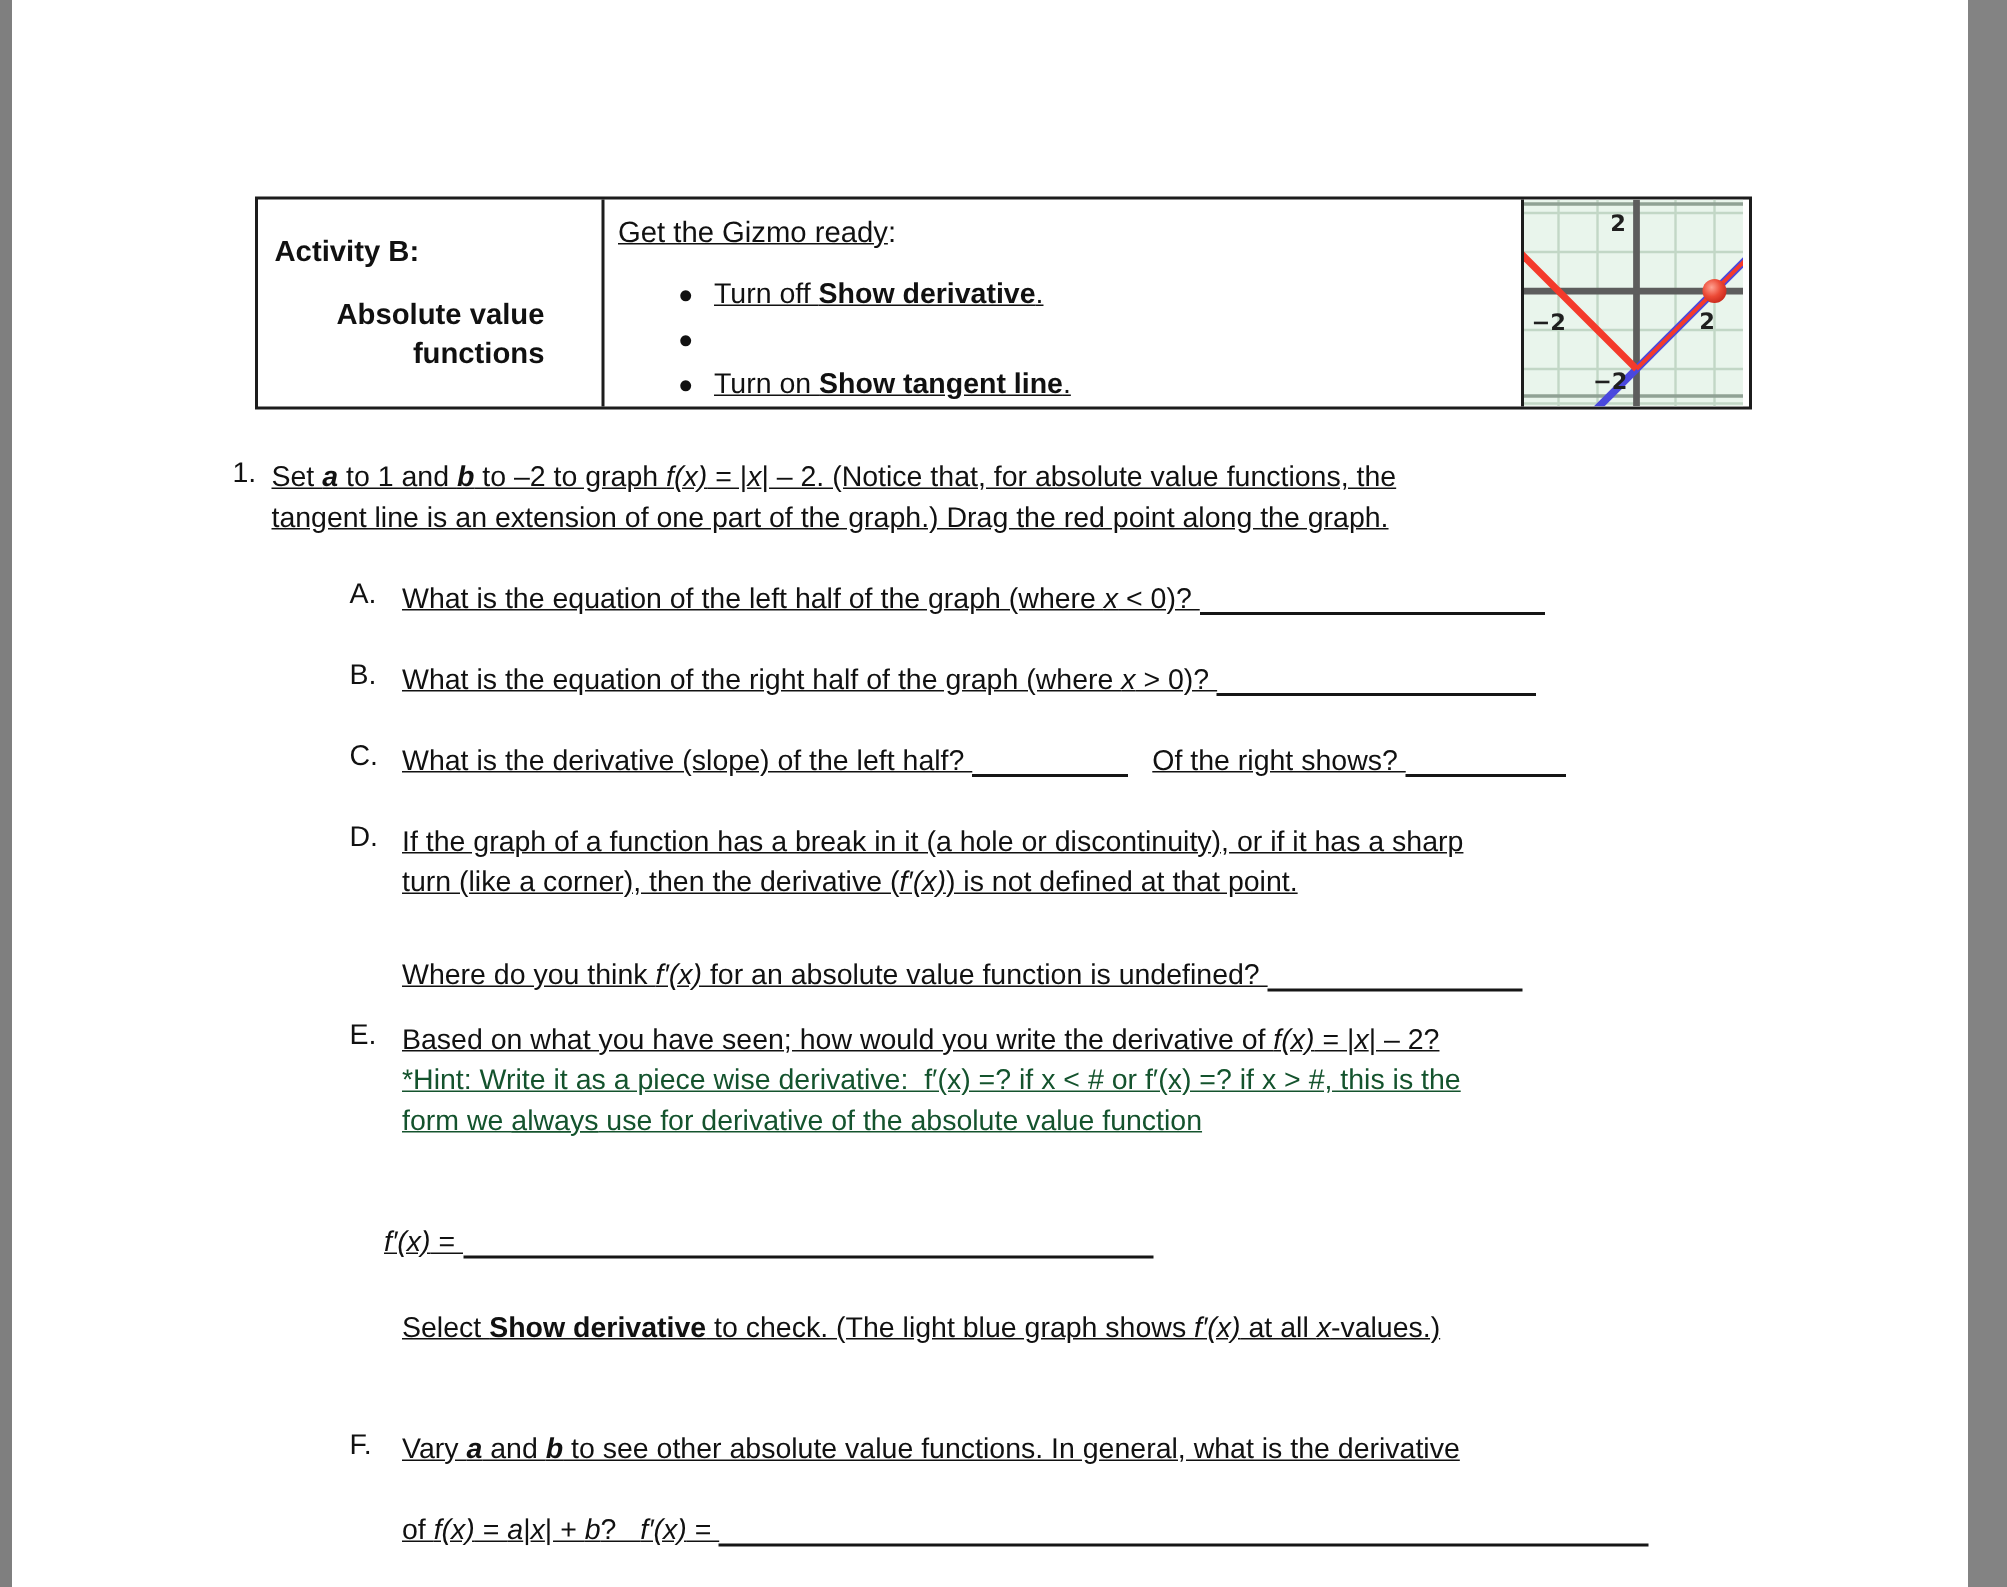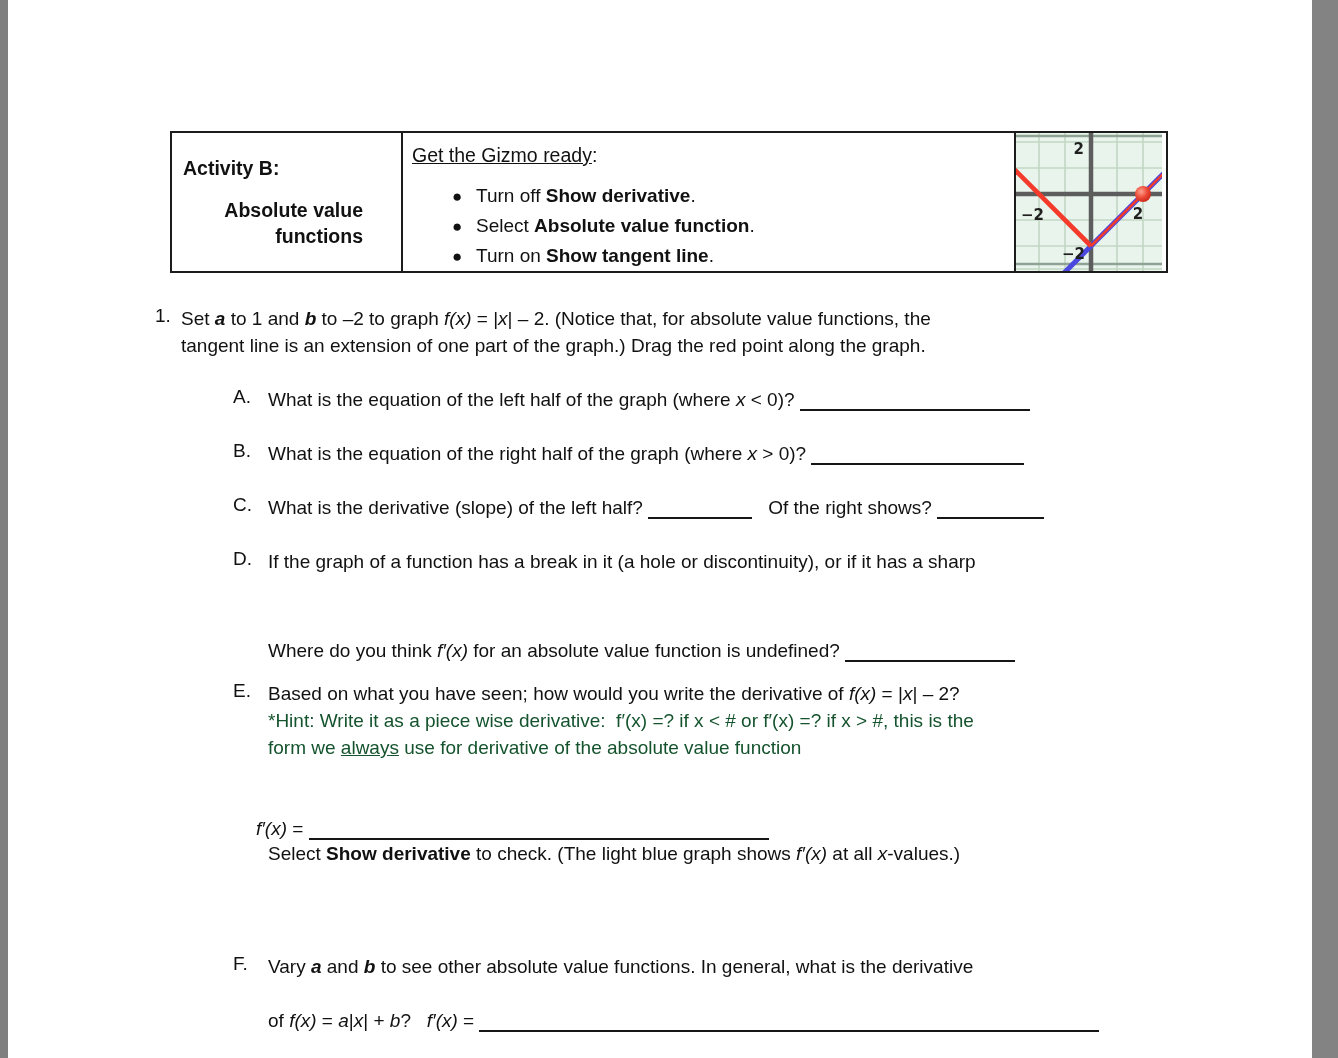--- a/index.html
+++ b/index.html
@@ -19,21 +19,21 @@
   .c1-title{position:absolute;left:11px;top:24px;font-weight:bold;font-size:19.5px;}
   .c1-sub{position:absolute;left:11px;top:64px;width:180px;font-weight:bold;font-size:19.5px;line-height:26px;text-align:right;}
   .c2-head{position:absolute;left:9px;top:11px;font-size:19.5px;}
   .c2-head .u{text-decoration:underline;}
   .bullets{position:absolute;left:49px;top:49px;}
   .brow{display:flex;align-items:baseline;height:30px;line-height:30px;}
   .bdot{width:24px;font-size:17px;}
   .graph-svg{display:block;width:146px;height:138px;}
 
   
-  .line{white-space:pre-wrap;line-height:27px;}
+  .line{white-space:pre-wrap;line-height:27px;text-decoration:underline;}
   .blk{position:absolute;display:flex;}
   .marker{flex:none;}
   .m1{width:26px;}
   .m2{width:35px;}
   .i{font-style:italic;}
   .bi{font-weight:bold;font-style:italic;}
   .b{font-weight:bold;}
   .red{color:#14532d;}
   .u{text-decoration:underline;}
   .blank{display:inline-block;border-bottom:2px solid #161616;height:14px;vertical-align:-5px;}
@@ -55,21 +55,20 @@
     </div>
     <div class="gcell gcell-steps">
       <div class="c2-head"><span class="u">Get the Gizmo ready</span><span>:</span></div>
       <div class="bullets">
         <div class="brow">
           <span class="bdot">●</span>
           <span class="line"><span>Turn off </span><span class="b">Show derivative</span><span>.</span></span>
         </div>
         <div class="brow">
           <span class="bdot">●</span>
-          <span class="line"><span>Select </span><span class="b">Absolute value function</span><span>.</span></span>
         </div>
         <div class="brow">
           <span class="bdot">●</span>
           <span class="line"><span>Turn on </span><span class="b">Show tangent line</span><span>.</span></span>
         </div>
       </div>
     </div>
     <div class="gcell gcell-graph">
       <svg class="graph-svg" viewBox="0 0 146 138" preserveAspectRatio="none">
         <defs>
@@ -140,41 +139,42 @@
 
   <div class="blk" style="left:233px;top:494px;width:940px;">
     <span class="marker m2">C.</span>
     <div class="line"><span>What is the derivative (slope) of the left half? </span><span class="blank w104"></span><span class="gap-l">Of the right shows? </span><span class="blank w107"></span></div>
   </div>
 
   <div class="blk" style="left:233px;top:548px;width:940px;">
     <span class="marker m2">D.</span>
     <div>
       <div class="line">If the graph of a function has a break in it (a hole or discontinuity), or if it has a sharp</div>
+      <div class="line"><span>turn (like a corner), then the derivative (</span><span class="i">f′(x)</span><span>) is not defined at that point.</span></div>
     </div>
   </div>
 
   <div class="blk" style="left:268px;top:625px;width:905px;margin-top:12px;">
     <div class="line"><span>Where do you think </span><span class="i">f′(x)</span><span> for an absolute value function is undefined? </span><span class="blank w170"></span></div>
   </div>
 
   <div class="blk" style="left:233px;top:680px;width:940px;">
     <span class="marker m2">E.</span>
     <div>
       <div class="line"><span>Based on what you have seen; how would you write the derivative of </span><span class="i">f(x)</span><span> = |</span><span class="i">x</span><span>| – 2?</span></div>
       <div class="line red">*Hint: Write it as a piece wise derivative:  f′(x) =? if x &lt; # or f′(x) =? if x &gt; #, this is the</div>
       <div class="line red"><span>form we </span><span class="u">always</span><span> use for derivative of the absolute value function</span></div>
     </div>
   </div>
 
   <div class="blk" style="left:256px;top:815px;width:905px;">
     <div class="line"><span class="i">f′(x)</span><span> = </span><span class="blank w460"></span></div>
   </div>
 
-  <div class="blk" style="left:268px;top:840px;width:905px;text-align:right;">
+  <div class="blk" style="left:268px;top:872px;width:905px;text-align:right;">
     <div class="line"><span>Select </span><span class="b">Show derivative</span><span> to check. (The light blue graph shows </span><span class="i">f′(x)</span><span> at all </span><span class="i">x</span><span>-values.)</span></div>
   </div>
 
   <div class="blk" style="left:233px;top:953px;width:940px;">
     <span class="marker m2">F.</span>
     <div class="line"><span>Vary </span><span class="bi">a</span><span> and </span><span class="bi">b</span><span> to see other absolute value functions. In general, what is the derivative</span></div>
   </div>
 
   <div class="blk" style="left:268px;top:1007px;width:905px;">
     <div class="line"><span>of </span><span class="i">f(x)</span><span> = </span><span class="i">a</span><span>|</span><span class="i">x</span><span>| + </span><span class="i">b</span><span>?&nbsp;&nbsp; </span><span class="i">f′(x)</span><span> = </span><span class="blank w620"></span></div>

